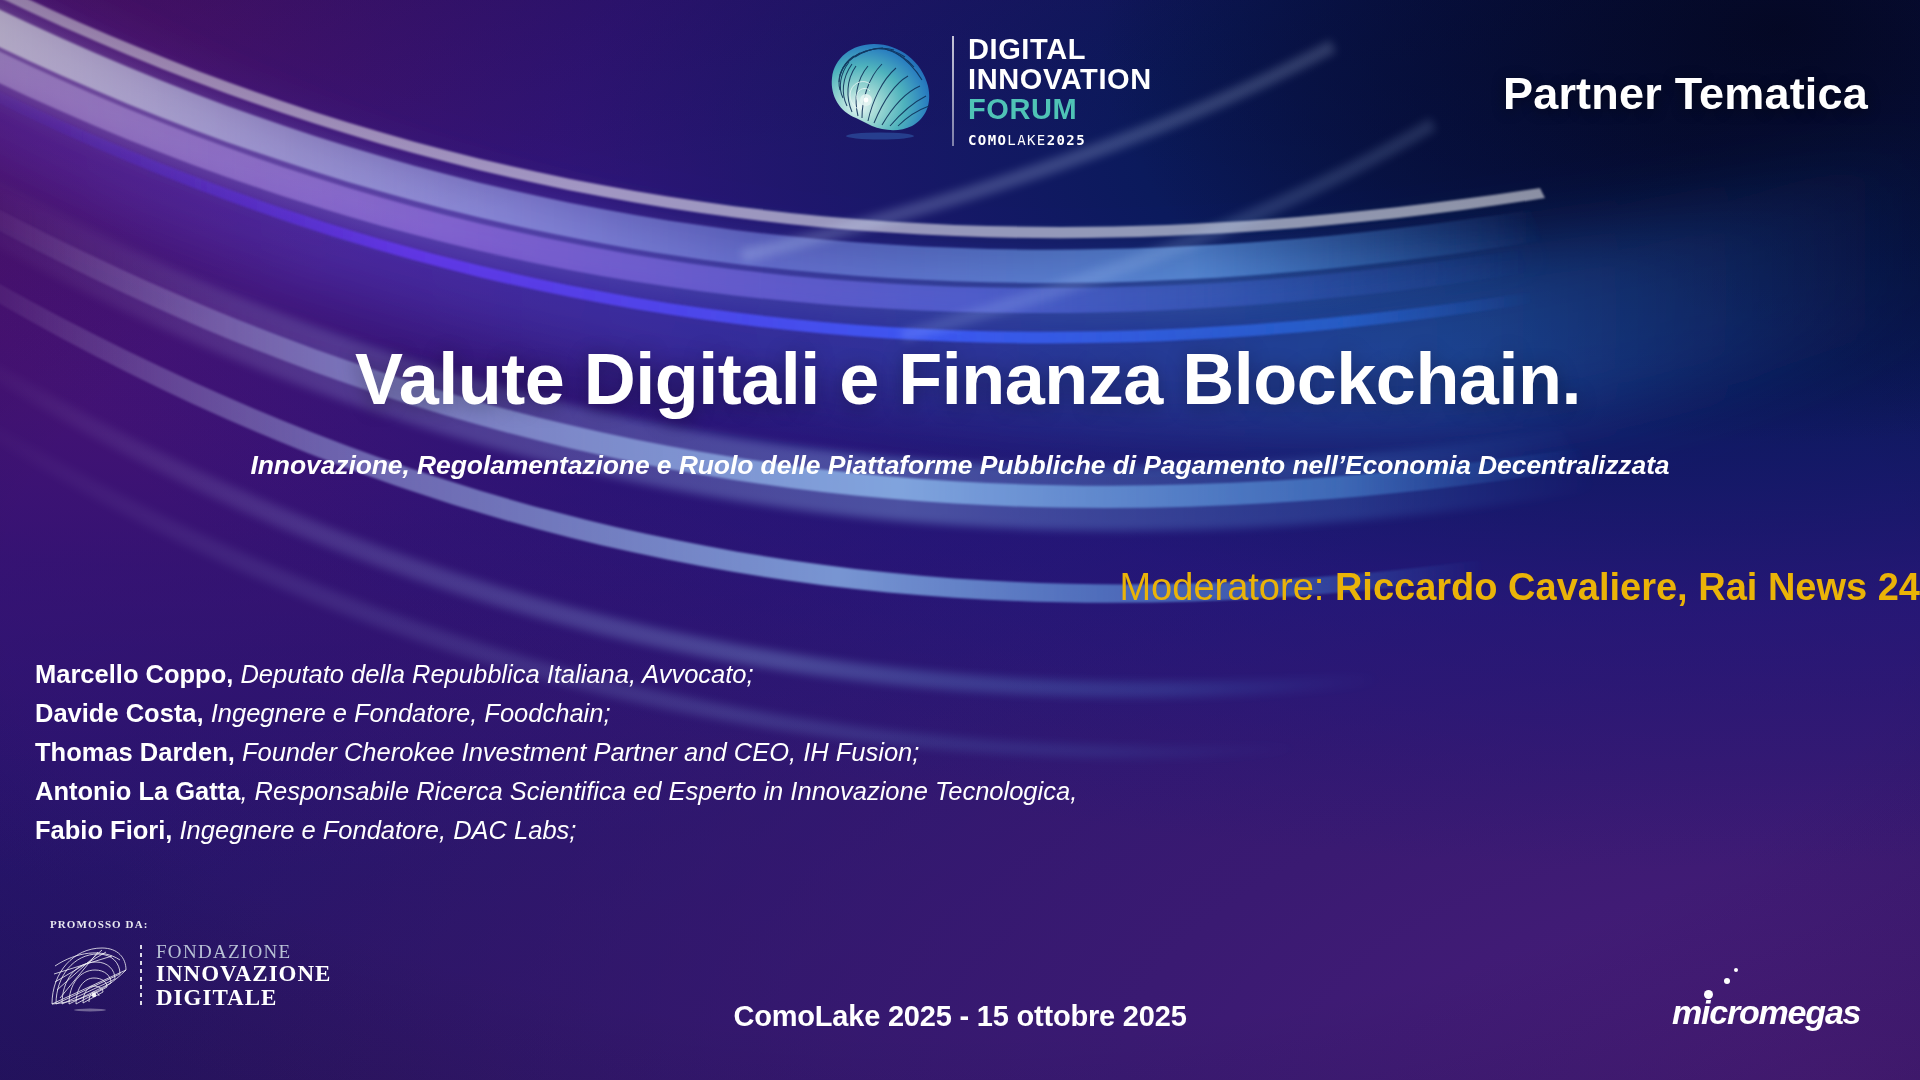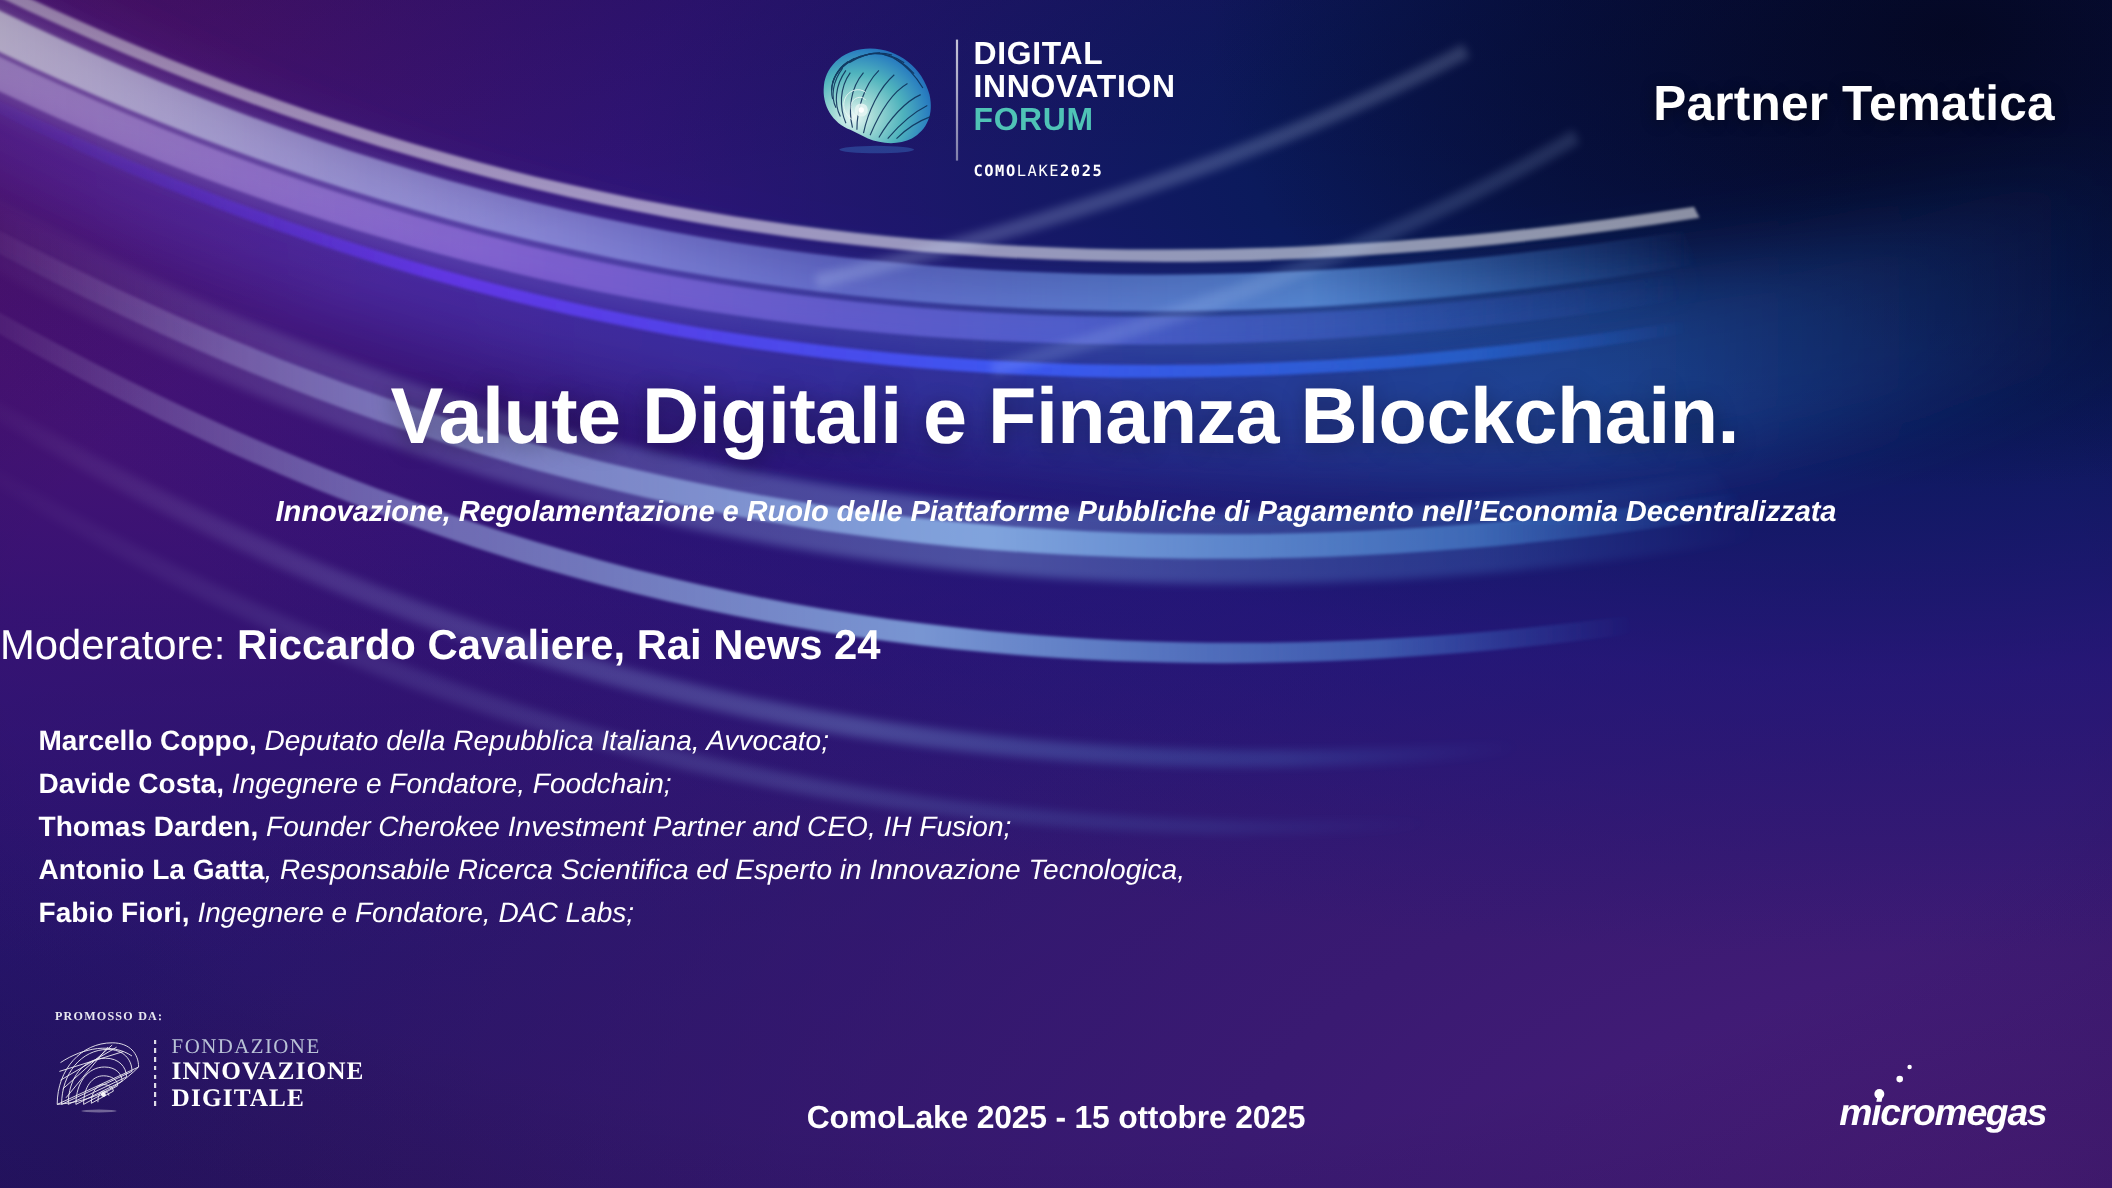--- a/index.html
+++ b/index.html
@@ -35,40 +35,40 @@
     background:radial-gradient(90% 110% at 86% 6%, rgba(3,8,36,0.95) 0%, rgba(5,12,52,0.72) 38%, rgba(10,18,72,0) 76%);
   }
 
   
   .swoosh-wrap { position:absolute; inset:0; }
   .swoosh-wrap svg { position:absolute; inset:0; width:1920px; height:1080px; }
 
   
   .logo-block {
     position:absolute;
-    left:731px; top:32px;
+    left:814px; top:32px;
     display:flex; align-items:flex-start;
     height:120px;
   }
   .shell { width:130px; height:110px; flex:0 0 auto; margin-top:2px; }
   .logo-divider {
     width:2px; align-self:stretch; margin:4px 14px 6px 8px;
     background:linear-gradient(180deg, rgba(255,255,255,0.75), rgba(255,255,255,0.45));
   }
   .logo-text { padding-top:2px; }
   .logo-l1, .logo-l2 {
     color:#ffffff; font-weight:800; font-size:29px; line-height:30px;
     letter-spacing:0.6px;
   }
   .logo-l3 {
     color:#4fc3b6; font-weight:800; font-size:29px; line-height:31px;
     letter-spacing:0.6px;
   }
   .logo-l4 {
-    margin-top:23px;
+    margin-top:7px;
     color:#ffffff; font-size:14px; letter-spacing:1.4px;
     font-family:"DejaVu Sans Mono", monospace;
   }
   .logo-l4 .b { font-weight:800; }
   .logo-l4 .r { font-weight:400; }
 
   
   .session-tag {
     position:absolute;
     right:52px; top:68px;
@@ -94,22 +94,22 @@
     text-align:center;
     color:#ffffff;
     font-size:26.5px; font-weight:700; font-style:italic;
     letter-spacing:-0.1px;
   }
 
   
   .moderator {
     position:absolute;
     left:0; right:0; top:566px;
-    text-align:left;
-    color:#ffffff;
+    text-align:right;
+    color:#eab308;
     font-size:38px;
   }
   .moderator .lbl { font-weight:400; }
   .moderator .nm  { font-weight:800; }
 
   
   .speakers {
     position:absolute;
     left:35px; top:655px;
     color:#ffffff;

